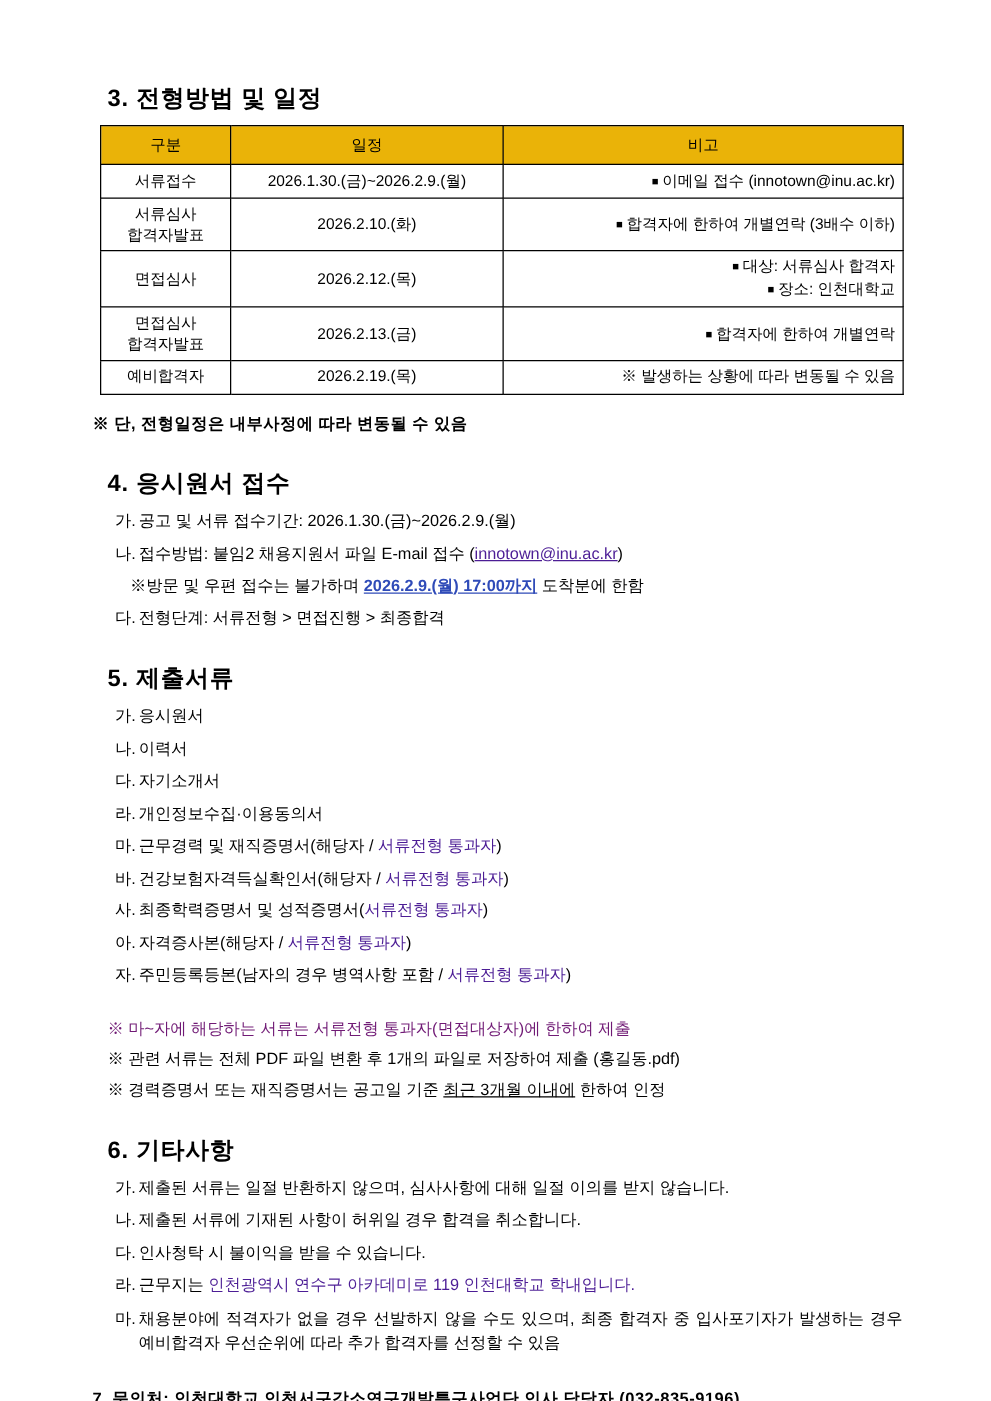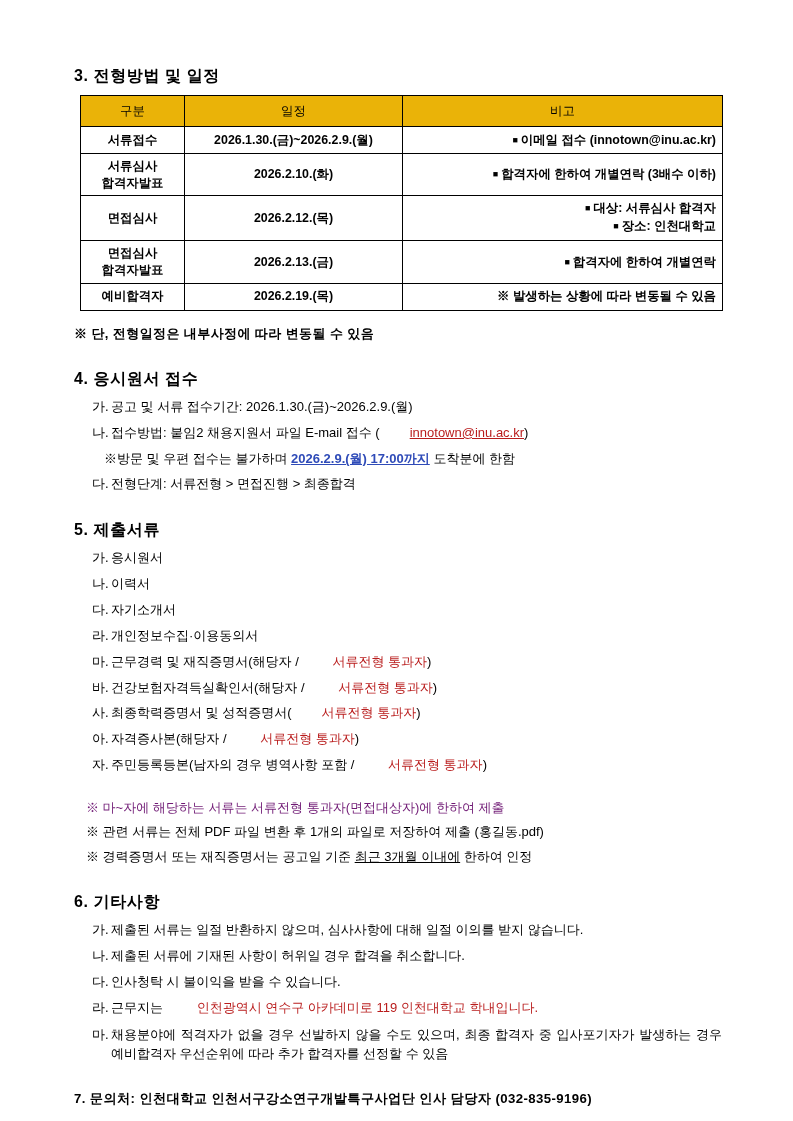--- a/index.html
+++ b/index.html
@@ -23,42 +23,41 @@
   }
   .content {
     position: absolute;
     left: 74px;
     top: 66px;
     width: 648px;
   }
 
   
   .sec-head {
-    font-size: 16px;
+    font-size: 19px;
     font-weight: bold;
     letter-spacing: 0.6px;
-    margin: 0 0 8px 0;
+    margin: 0 0 8px 12px;
   }
   .sec-head.spaced {
     margin-top: 26px;
   }
 
   
   table.schedule {
     border-collapse: collapse;
     width: 642px;
     margin: 0 0 0 6px;
     table-layout: fixed;
   }
   table.schedule td, table.schedule th {
     border: 1px solid #000000;
     font-size: 12.4px;
     padding: 4px 6px;
     vertical-align: middle;
-    font-weight: bold;
   }
   table.schedule thead th {
     background: #eab308;
     text-align: center;
     font-weight: normal;
     height: 22px;
   }
   col.c1 { width: 104px; }
   col.c2 { width: 218px; }
   col.c3 { width: 320px; }
@@ -88,21 +87,21 @@
   .item .mk {
     display: inline-block;
     width: 19px;
   }
   .sub-note {
     font-size: 13px;
     margin: 0 0 7px 0;
     line-height: 1.45;
     padding-left: 30px;
   }
-  .blue { color: #b91c1c; margin-left: 30px; }
+  .blue { color: #4c1d95; }
   .blue-dark { color: #2f4bb8; }
   .ul { text-decoration: underline; }
   .bold { font-weight: bold; }
 
   .note-line {
     font-size: 13px;
     margin: 0 0 5px 0;
     line-height: 1.5;
     padding-left: 12px;
     color: #701a75;

